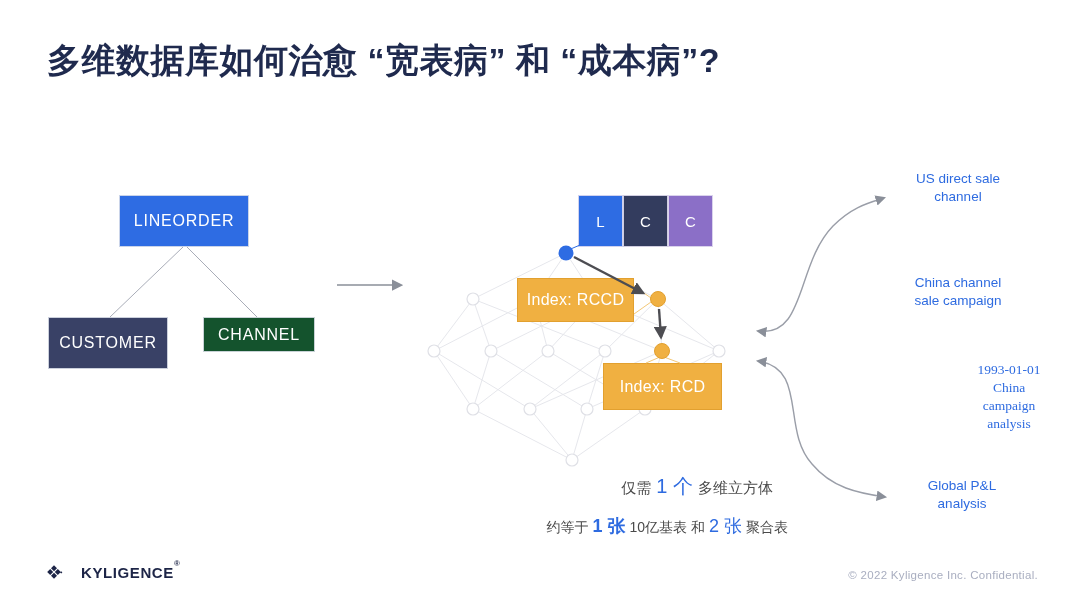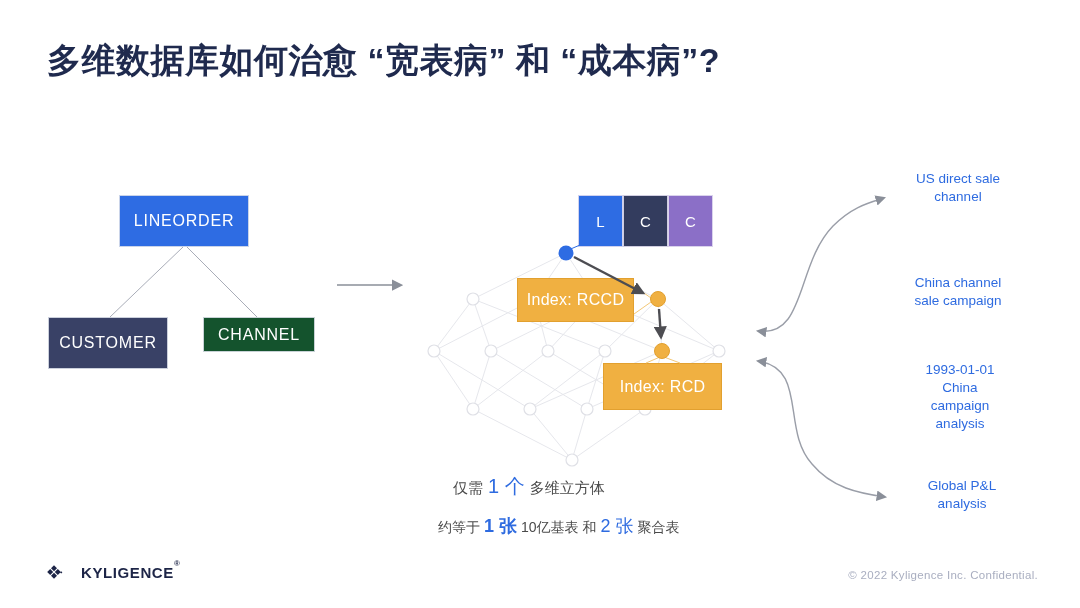--- a/index.html
+++ b/index.html
@@ -37,36 +37,36 @@
   .seg-c2{background:#8b6fc7;}
   
   .ibox{
     position:absolute;display:flex;align-items:center;justify-content:center;
     background:#f0b041;border:1.5px solid #e2a02f;color:#fff;font-size:16px;
     font-weight:500;letter-spacing:0.3px;z-index:2;box-sizing:border-box;
   }
   .i-rccd{left:517px;top:278px;width:117px;height:44px;}
   .i-rcd{left:603px;top:363px;width:119px;height:47px;}
   
-  .cap{position:absolute;text-align:left;z-index:2;white-space:nowrap;}
+  .cap{position:absolute;text-align:right;z-index:2;white-space:nowrap;}
   .cap1{left:453px;top:473px;width:320px;}
   .cap2{left:438px;top:514px;width:350px;}
   .c-dim{color:#4a4a4a;font-size:15px;}
   .c-dim2{color:#4a4a4a;font-size:14px;}
   .c-hl{color:#2e6be0;font-size:20px;margin:0 5px;}
   .c-hl2{color:#2e6be0;font-size:18px;margin:2px 4px;}
   .c-bold{font-weight:700;}
   
   .analysis{
     position:absolute;width:122px;text-align:center;color:#2e6be0;
     font-size:13.5px;line-height:1.34;white-space:pre-line;z-index:2;
   }
   .a1{left:897px;top:170px;}
   .a2{left:897px;top:274px;}
-  .a3{left:899px;top:361px;}
+  .a3{left:948px;top:361px;font-family:Liberation Serif, serif;}
   .a4{left:901px;top:477px;}
   
   .brand{
     position:absolute;left:46px;top:564px;display:flex;align-items:center;z-index:2;
   }
   .brand-name{
     color:#1d2547;font-size:15px;font-weight:800;letter-spacing:0.6px;margin-left:18px;
   }
   .brand-reg{color:#1d2547;font-size:8px;vertical-align:top;position:relative;top:-5px;}
   .copyright{

